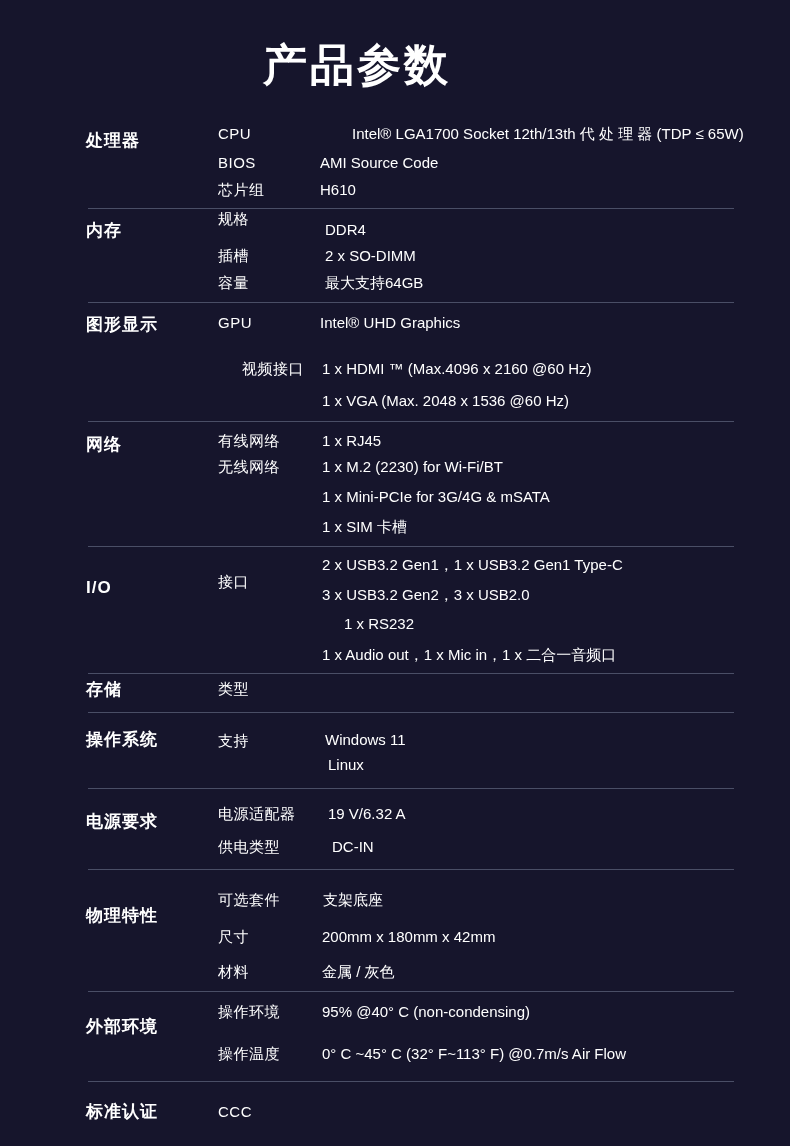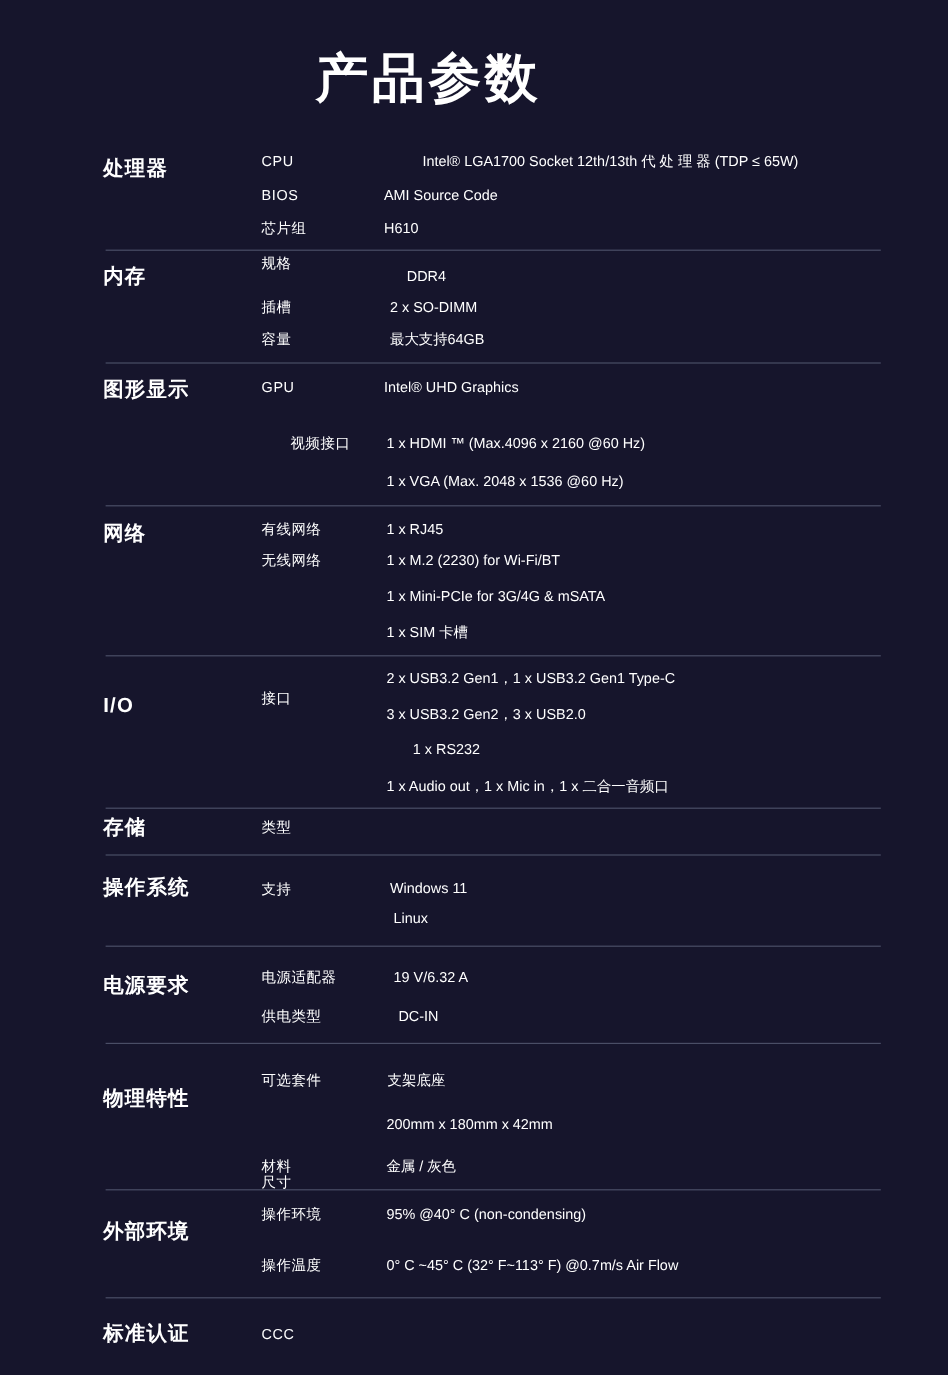--- a/index.html
+++ b/index.html
@@ -7,21 +7,21 @@
     width:790px;height:1146px;position:relative;overflow:hidden;
     background:#16152c;
     font-family:"Liberation Sans","DejaVu Sans",sans-serif;
     color:#ffffff;
   }
   .page{position:absolute;inset:0;}
   .title{
     position:absolute;left:0;top:36px;width:714px;
     text-align:center;font-size:44px;font-weight:700;letter-spacing:3px;
   }
-  .line{position:absolute;white-space:nowrap;line-height:22px;font-size:12px;}
+  .line{position:absolute;white-space:nowrap;line-height:22px;font-size:15px;}
   .cat{font-weight:700;font-size:17px;letter-spacing:1px;}
   .lbl{font-weight:500;letter-spacing:0.5px;}
   .val{font-weight:400;}
   .divider{position:absolute;left:88px;width:646px;height:1px;background:#4a4e66;}
 </style>
 </head>
 <body>
 
 <div class="page">
 
@@ -31,21 +31,21 @@
   <div class="line lbl" style="left:218px;top:123px;">CPU</div>
   <div class="line val" style="left:320px;top:123px;margin-left:32px;">Intel® LGA1700 Socket 12th/13th 代 处 理 器 (TDP ≤ 65W)</div>
   <div class="line lbl" style="left:218px;top:152px;">BIOS</div>
   <div class="line val" style="left:320px;top:152px;">AMI Source Code</div>
   <div class="line lbl" style="left:218px;top:179px;">芯片组</div>
   <div class="line val" style="left:320px;top:179px;">H610</div>
   <div class="divider" style="top:208px;"></div>
 
   <div class="line cat" style="left:86px;top:220px;">内存</div>
   <div class="line lbl" style="left:218px;top:208px;">规格</div>
-  <div class="line val" style="left:325px;top:219px;margin-left:14px;">DDR4</div>
+  <div class="line val" style="left:325px;top:219px;">DDR4</div>
   <div class="line lbl" style="left:218px;top:245px;">插槽</div>
   <div class="line val" style="left:325px;top:245px;">2 x SO-DIMM</div>
   <div class="line lbl" style="left:218px;top:272px;">容量</div>
   <div class="line val" style="left:325px;top:272px;">最大支持64GB</div>
   <div class="divider" style="top:302px;"></div>
 
   <div class="line cat" style="left:86px;top:314px;">图形显示</div>
   <div class="line lbl" style="left:218px;top:312px;">GPU</div>
   <div class="line val" style="left:320px;top:312px;">Intel® UHD Graphics</div>
   <div class="line lbl" style="left:218px;top:358px;margin-left:24px;">视频接口</div>
@@ -83,21 +83,21 @@
   <div class="line cat" style="left:86px;top:811px;">电源要求</div>
   <div class="line lbl" style="left:218px;top:803px;">电源适配器</div>
   <div class="line val" style="left:328px;top:803px;">19 V/6.32 A</div>
   <div class="line lbl" style="left:218px;top:836px;">供电类型</div>
   <div class="line val" style="left:332px;top:836px;">DC-IN</div>
   <div class="divider" style="top:869px;"></div>
 
   <div class="line cat" style="left:86px;top:905px;">物理特性</div>
   <div class="line lbl" style="left:218px;top:889px;">可选套件</div>
   <div class="line val" style="left:323px;top:889px;">支架底座</div>
-  <div class="line lbl" style="left:218px;top:926px;margin-top:48px;">尺寸</div>
+  <div class="line lbl" style="left:218px;top:926px;">尺寸</div>
   <div class="line val" style="left:322px;top:926px;">200mm x 180mm x 42mm</div>
   <div class="line lbl" style="left:218px;top:961px;">材料</div>
   <div class="line val" style="left:322px;top:961px;">金属 / 灰色</div>
   <div class="divider" style="top:991px;"></div>
 
   <div class="line cat" style="left:86px;top:1016px;">外部环境</div>
   <div class="line lbl" style="left:218px;top:1001px;">操作环境</div>
   <div class="line val" style="left:322px;top:1001px;">95% @40° C (non-condensing)</div>
   <div class="line lbl" style="left:218px;top:1043px;">操作温度</div>
   <div class="line val" style="left:322px;top:1043px;">0° C ~45° C (32° F~113° F) @0.7m/s Air Flow</div>

